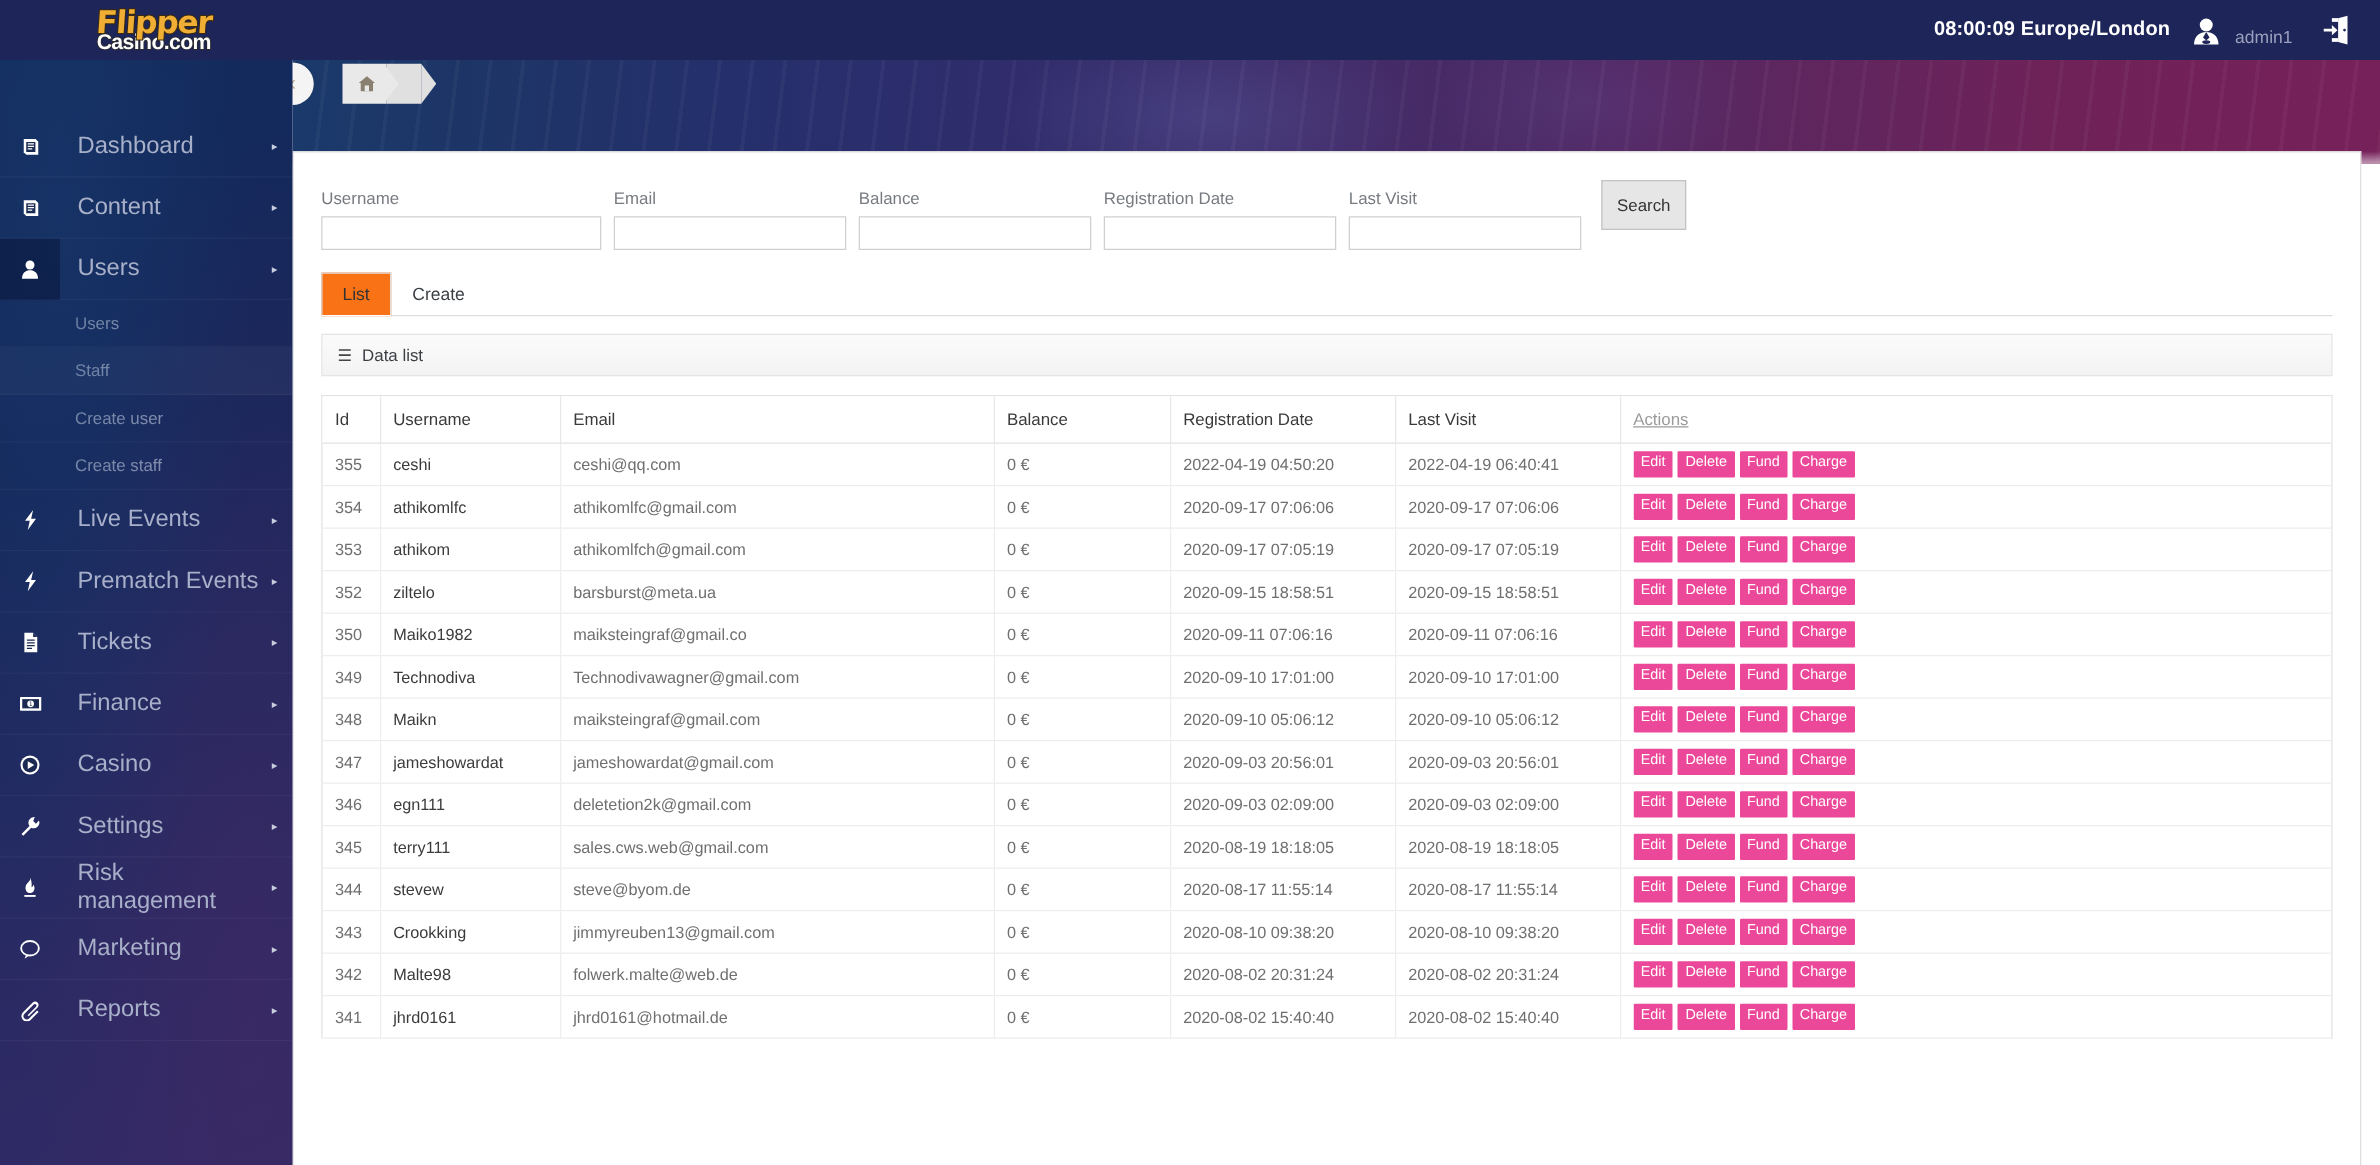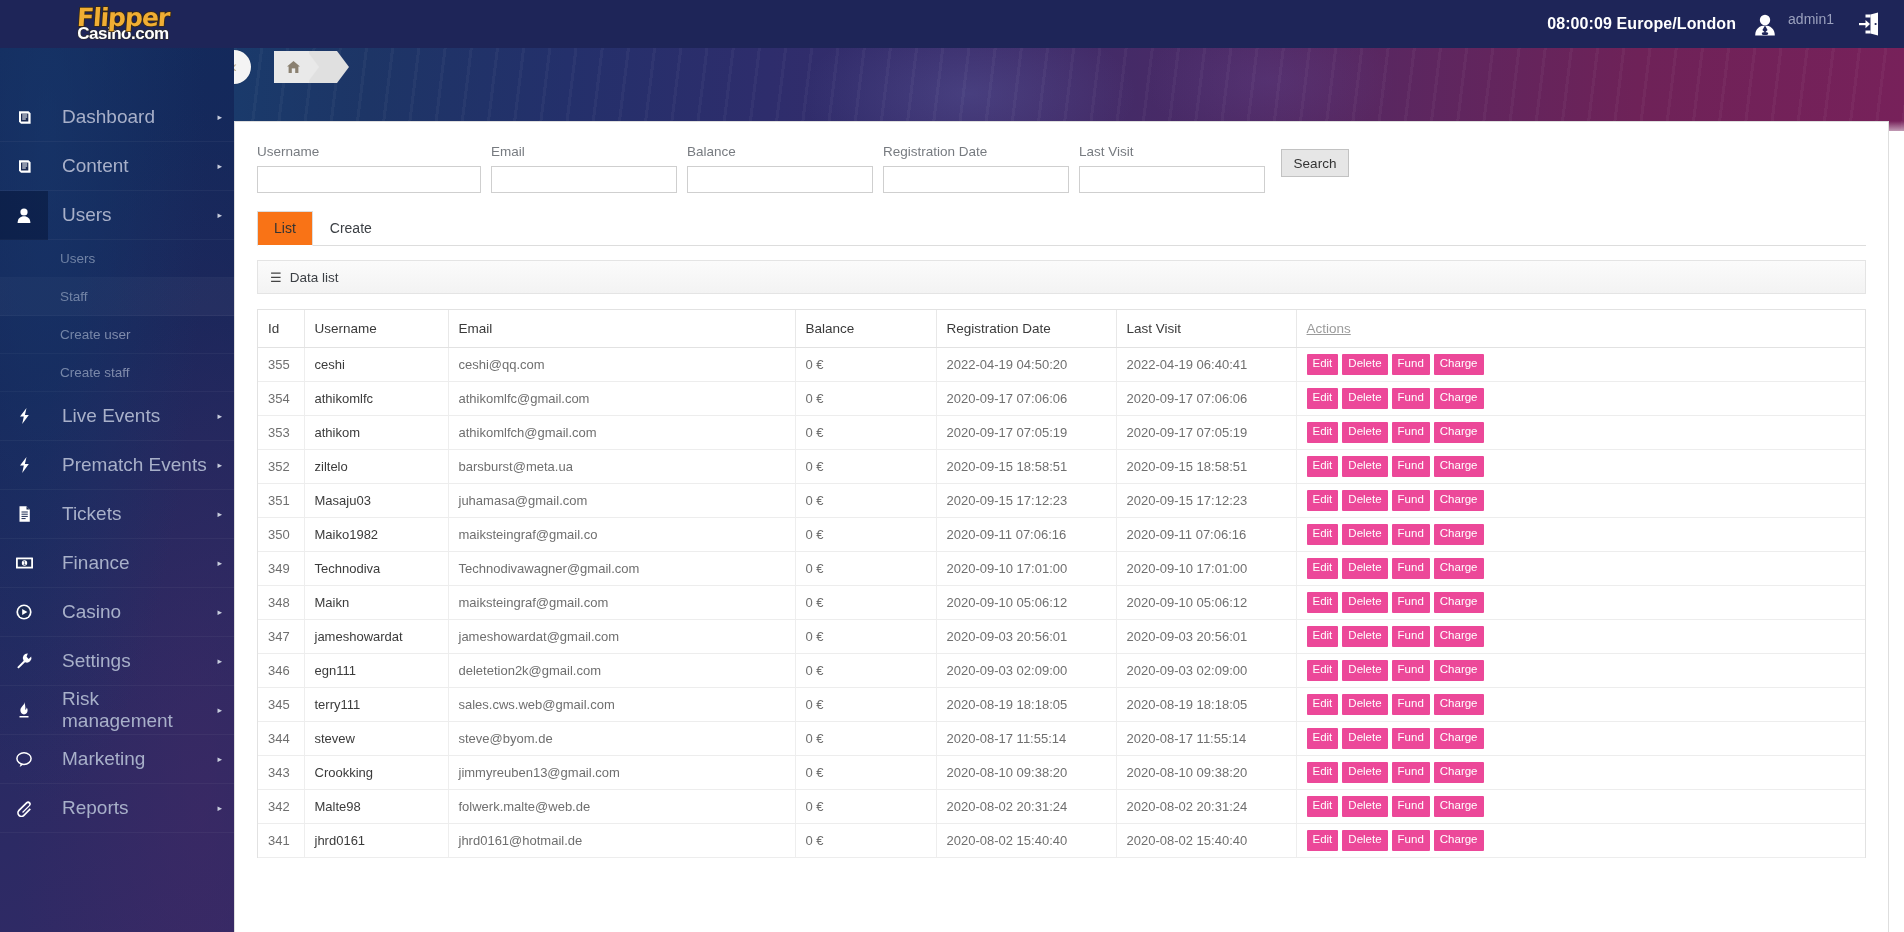--- a/index.html
+++ b/index.html
@@ -57,21 +57,21 @@
     gap: 16px;
     padding-right: 22px;
     height: 48px;
   }
   .clock {
     color: #ffffff;
     font-size: 16px;
     font-weight: bold;
     letter-spacing: 0.1px;
   }
-  .user-chip { display: flex; align-items: flex-start; gap: 10px; }
+  .user-chip { display: flex; align-items: flex-end; gap: 10px; }
   .avatar-icon { width: 26px; height: 26px; display: block; }
   .user-name { color: #9aa0bd; font-size: 14px; }
   .logout-icon { width: 26px; height: 26px; display: block; margin-left: 6px; }
 
   
   .sidebar {
     position: absolute; top: 48px; left: 0;
     width: 234px; height: 884px;
     background: linear-gradient(160deg,#132a5c 0%,#16275a 35%,#2a2a63 75%,#312a66 100%);
     z-index: 20;
@@ -229,21 +229,21 @@
     font-family: "Liberation Sans", sans-serif;
     color: #333;
     outline: none;
   }
   .f-username input { width: 224px; }
   .f-email input { width: 186px; }
   .f-balance input { width: 186px; }
   .f-regdate input { width: 186px; }
   .f-lastvisit input { width: 186px; }
   .search-btn {
-    height: 28px;
+    height: 40px;
     min-width: 68px;
     background: #e6e6e6;
     border: 1px solid #c2c2c2;
     font-size: 13.5px;
     color: #333;
     font-family: "Liberation Sans", sans-serif;
     cursor: pointer;
     margin-left: 6px;
     margin-bottom: 16px;
   }
@@ -663,36 +663,20 @@
             <td>
               <div class="act-btns">
                 <button class="act-btn">Edit</button>
                 <button class="act-btn">Delete</button>
                 <button class="act-btn">Fund</button>
                 <button class="act-btn">Charge</button>
               </div>
             </td>
           </tr>
           <tr>
-            <td class="c-id">351</td>
-            <td class="c-user">Masaju03</td>
-            <td>juhamasa@gmail.com</td>
-            <td>0 €</td>
-            <td>2020-09-15 17:12:23</td>
-            <td>2020-09-15 17:12:23</td>
-            <td>
-              <div class="act-btns">
-                <button class="act-btn">Edit</button>
-                <button class="act-btn">Delete</button>
-                <button class="act-btn">Fund</button>
-                <button class="act-btn">Charge</button>
-              </div>
-            </td>
-          </tr>
-          <tr>
             <td class="c-id">350</td>
             <td class="c-user">Maiko1982</td>
             <td>maiksteingraf@gmail.co</td>
             <td>0 €</td>
             <td>2020-09-11 07:06:16</td>
             <td>2020-09-11 07:06:16</td>
             <td>
               <div class="act-btns">
                 <button class="act-btn">Edit</button>
                 <button class="act-btn">Delete</button>

